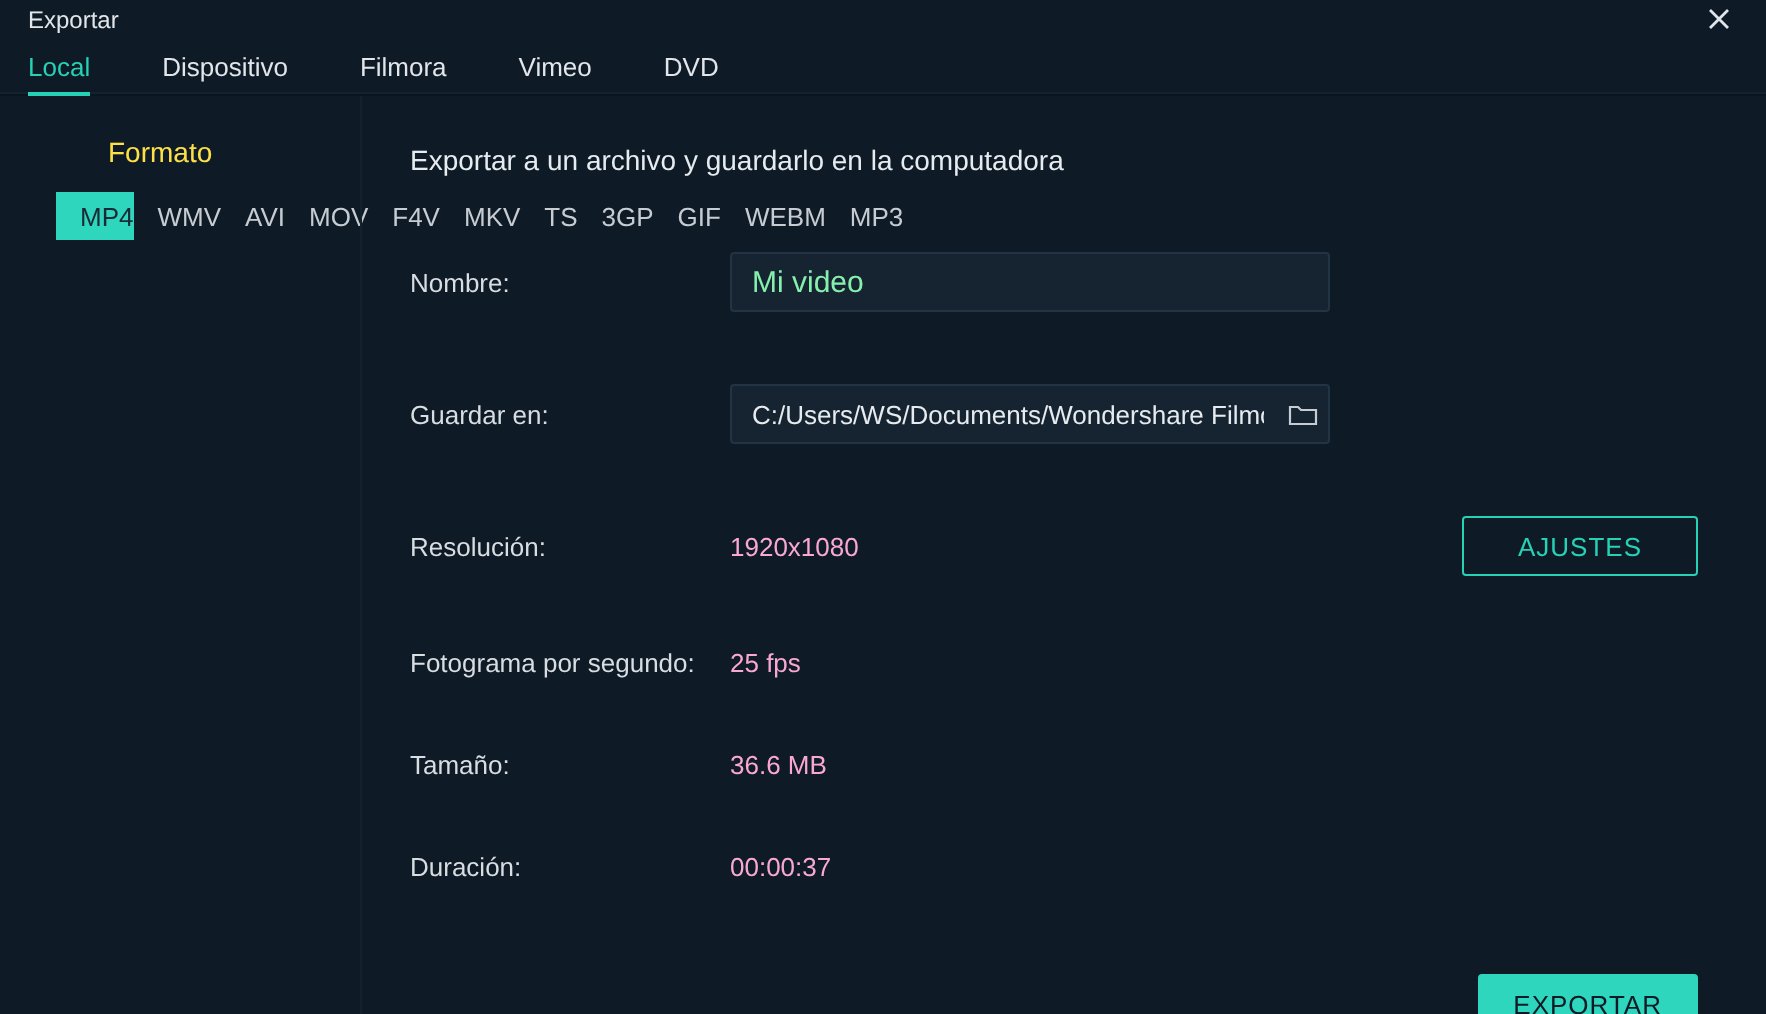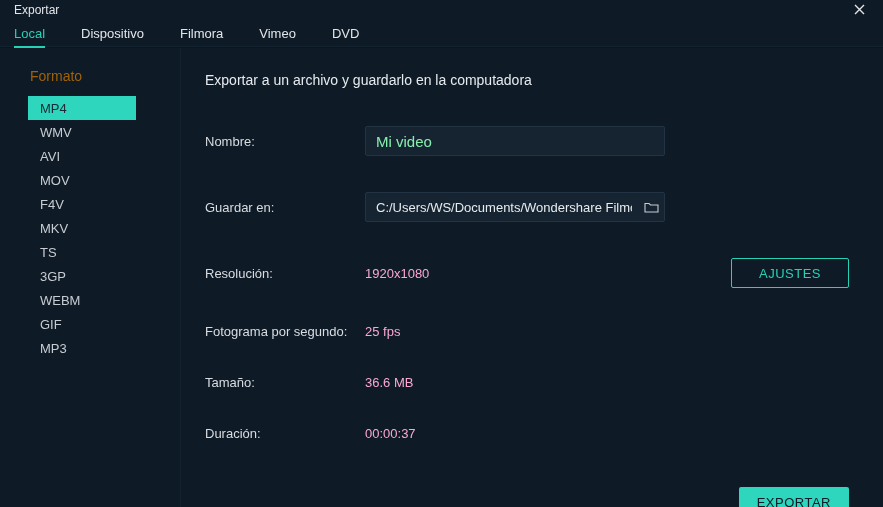--- a/index.html
+++ b/index.html
@@ -16,22 +16,22 @@
   .tabs { display: flex; align-items: flex-start; gap: 36px; padding: 0 14px; height: 28px; border-bottom: 1px solid #13222f; }
   .tab { color: #e2e6ea; font-size: 13px; cursor: pointer; height: 28px; display: flex; align-items: center; position: relative; }
   .tab.active { color: #26d2b6; }
   .tab.active::after { content: ""; position: absolute; left: 0; right: 0; bottom: -1px; height: 2px; background: #26d2b6; }
 
   
   .body { flex: 1; display: flex; border-top: 1px solid #0b151f; }
 
   
   .sidebar { width: 180px; padding: 20px 0 0 28px; }
-  .sidebar-title { color: #a16207; font-size: 14px; margin-bottom: 12px; margin-left: 2px; }
-  .fmt-list { display: flex; flex-direction: column; }
+  .sidebar-title { color: #fde047; font-size: 14px; margin-bottom: 12px; margin-left: 26px; }
+  .fmt-list { display: flex; flex-direction: row; }
   .fmt-item { height: 24px; display: flex; align-items: center; padding-left: 12px; color: #c7ccd2; font-size: 13px; cursor: pointer; border-radius: 0; }
   .fmt-item.selected { background: #2dd6bc; color: #1c2a36; width: 108px; }
 
   
   .divider { width: 1px; background: #13222f; }
 
   
   .main { flex: 1; padding: 24px 34px 0 24px; display: flex; flex-direction: column; position: relative; gap: 16px; }
   .main-title { color: #e6ebef; font-size: 14px; margin-bottom: 22px; }
   .row { display: flex; align-items: center; margin-bottom: 20px; }
@@ -78,22 +78,22 @@
       <div class="sidebar-title">Formato</div>
       <div class="fmt-list">
         <div class="fmt-item selected">MP4</div>
         <div class="fmt-item">WMV</div>
         <div class="fmt-item">AVI</div>
         <div class="fmt-item">MOV</div>
         <div class="fmt-item">F4V</div>
         <div class="fmt-item">MKV</div>
         <div class="fmt-item">TS</div>
         <div class="fmt-item">3GP</div>
+        <div class="fmt-item">GIF</div>
         <div class="fmt-item">WEBM</div>
-        <div class="fmt-item">GIF</div>
         <div class="fmt-item">MP3</div>
       </div>
     </div>
 
     <div class="divider"></div>
 
     <div class="main">
       <div class="main-title">Exportar a un archivo y guardarlo en la computadora</div>
 
       <div class="row">

